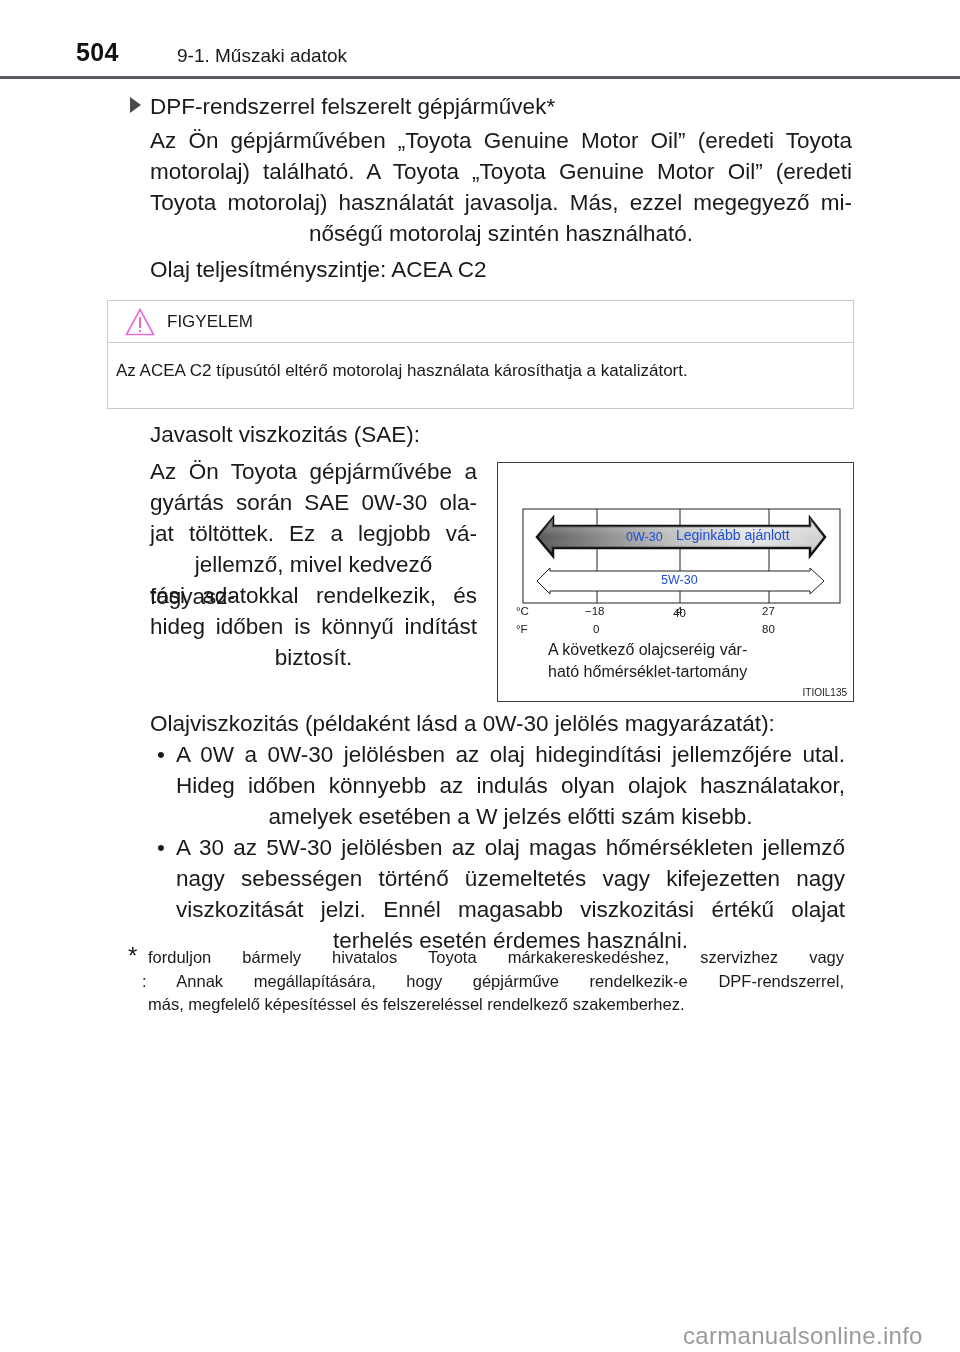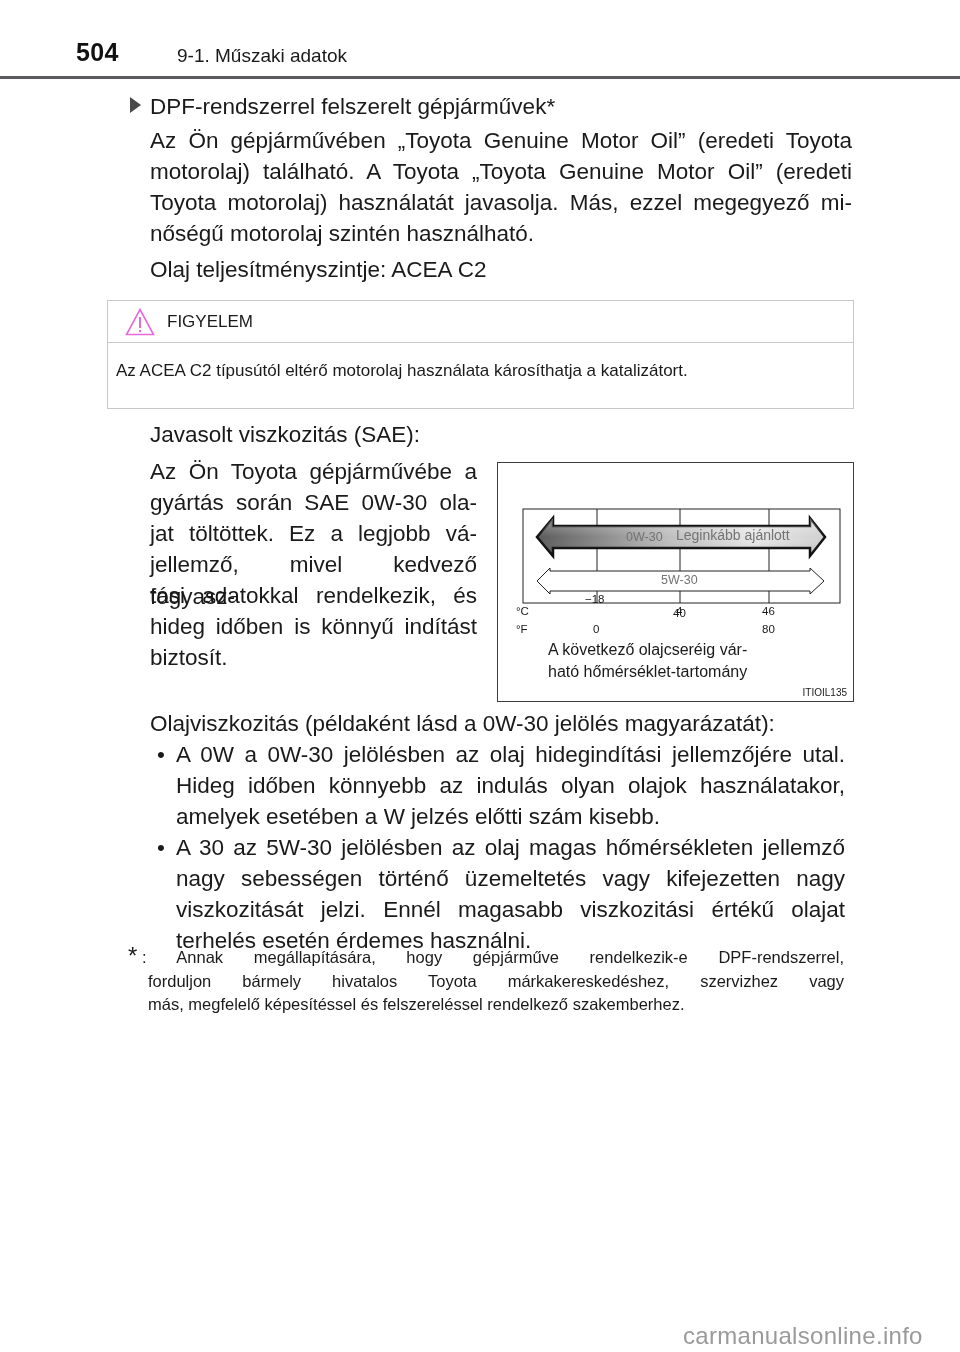--- a/index.html
+++ b/index.html
@@ -12,38 +12,38 @@
   .section-title { position: absolute; left: 177px; top: 45px; font-size: 19px; color: #1a1a1a; }
   .header-rule { position: absolute; left: 0; top: 76px; width: 960px; height: 3px; background: #5a5a60; }
 
   .txt { position: absolute; font-size: 22.5px; line-height: 31px; color: #1a1a1a; }
   .just-full { text-align: justify; text-align-last: justify; }
 
   .sub-heading { left: 130px; top: 91px; width: 720px; }
   .sub-heading .tri { display: inline-block; width: 0; height: 0; border-top: 8px solid transparent; border-bottom: 8px solid transparent; border-left: 11px solid #4a4a4a; margin-right: 9px; vertical-align: 1px; }
 
   .intro { left: 150px; top: 125px; width: 702px; }
-  .line { display: block; height: 31px; }
+  .line { display: block; height: 31px; text-align: center; }
   .acea { left: 150px; top: 254px; width: 702px; }
 
   .caution { position: absolute; left: 107px; top: 300px; width: 745px; height: 107px; border: 1.5px solid #c9c9c9; background: #fff; }
   .caution-head { position: absolute; left: 0; top: 0; width: 745px; height: 41px; border-bottom: 1.5px solid #c9c9c9; }
   .caution-icon { position: absolute; left: 17px; top: 7px; width: 30px; height: 28px; }
   .caution-title { position: absolute; left: 59px; top: 11px; font-size: 17px; color: #1a1a1a; }
   .caution-body { position: absolute; left: 8px; top: 60px; font-size: 17px; color: #1a1a1a; white-space: nowrap; }
 
   .sae-heading { left: 150px; top: 419px; width: 340px; }
   .sae-para { left: 150px; top: 456px; width: 327px; line-height: 31.5px; }
 
   .figure { position: absolute; left: 497px; top: 462px; width: 355px; height: 238px; border: 1.5px solid #3c3c3c; background: #fff; }
   .figure svg { position: absolute; left: 0; top: 0; }
   .fig-lbl { position: absolute; font-size: 11.5px; color: #1a1a1a; }
   .fig-caption { position: absolute; left: 50px; top: 176px; font-size: 16px; line-height: 22px; color: #1a1a1a; }
   .fig-code { position: absolute; right: 6px; bottom: 3px; font-size: 10px; color: #1a1a1a; }
-  .bar-text { position: absolute; font-size: 12.5px; color: #737373; }
+  .bar-text { position: absolute; font-size: 12.5px; color: #1d4ed8; }
 
   .visc-heading { left: 150px; top: 708px; width: 710px; }
   .bullet-list { position: absolute; left: 155px; top: 739px; width: 690px; }
   .bullet { position: relative; padding-left: 21px; font-size: 22.5px; line-height: 31px; }
   .bullet .dot { position: absolute; left: 2px; top: 0; }
   .bullet .line { display: block; }
 
   .footnote { position: absolute; left: 128px; top: 946px; width: 716px; font-size: 16.5px; line-height: 23.5px; color: #1a1a1a; }
   .footnote .star { position: absolute; left: 0; top: -2px; font-size: 24px; }
   .footnote .fline { display: block; padding-left: 20px; height: 23.5px; }
@@ -121,23 +121,23 @@
     <polygon points="39,74 55,55 55,63 312,63 312,55 327,74 312,93 312,85 55,85 55,93" fill="url(#barGrad)" stroke="#111" stroke-width="2.5"></polygon>
     <polygon points="39,74 55,55 55,63 312,63 312,55 327,74 312,93 312,85 55,85 55,93" fill="url(#barGradV)"></polygon>
 
     <polygon points="39,118 52,105 52,108 312,108 312,105 326,118 312,131 312,128 52,128 52,131" fill="#fff" stroke="#222" stroke-width="1"></polygon>
   </svg>
   <div class="bar-text" style="left:128px; top:67px;">0W-30</div>
   <div class="bar-text" style="left:178px; top:64px; font-size:14px;">Leginkább ajánlott</div>
   <div class="bar-text" style="left:163px; top:110px;">5W-30</div>
 
   <div class="fig-lbl" style="left:18px; top:142px;">°C</div>
-  <div class="fig-lbl" style="left:87px; top:130px;">−18</div>
+  <div class="fig-lbl" style="left:87px; top:142px;">−18</div>
   <div class="fig-lbl" style="left:178px; top:142px;">4</div>
-  <div class="fig-lbl" style="left:264px; top:142px;">46</div>
+  <div class="fig-lbl" style="left:264px; top:142px;">27</div>
 
   <div class="fig-lbl" style="left:18px; top:160px;">°F</div>
   <div class="fig-lbl" style="left:95px; top:160px;">0</div>
   <div class="fig-lbl" style="left:175px; top:144px;">40</div>
   <div class="fig-lbl" style="left:264px; top:160px;">80</div>
 
   <div class="fig-caption">
     <div>A következő olajcseréig vár-</div>
     <div>ható hőmérséklet-tartomány</div>
   </div>
@@ -157,18 +157,18 @@
     <span class="dot">•</span>
     <span class="line just-full">A 30 az 5W-30 jelölésben az olaj magas hőmérsékleten jellemző</span>
     <span class="line just-full">nagy sebességen történő üzemeltetés vagy kifejezetten nagy</span>
     <span class="line just-full">viszkozitását jelzi. Ennél magasabb viszkozitási értékű olajat</span>
     <span class="line">terhelés esetén érdemes használni.</span>
   </div>
 </div>
 
 <div class="footnote">
   <span class="star">*</span>
+  <span class="fline just-full">forduljon bármely hivatalos Toyota márkakereskedéshez, szervizhez vagy</span>
   <span class="fline first just-full">: Annak megállapítására, hogy gépjárműve rendelkezik-e DPF-rendszerrel,</span>
-  <span class="fline just-full">forduljon bármely hivatalos Toyota márkakereskedéshez, szervizhez vagy</span>
   <span class="fline">más, megfelelő képesítéssel és felszereléssel rendelkező szakemberhez.</span>
 </div>
 
 <div class="watermark">carmanualsonline.info</div>
 
 </body></html>

